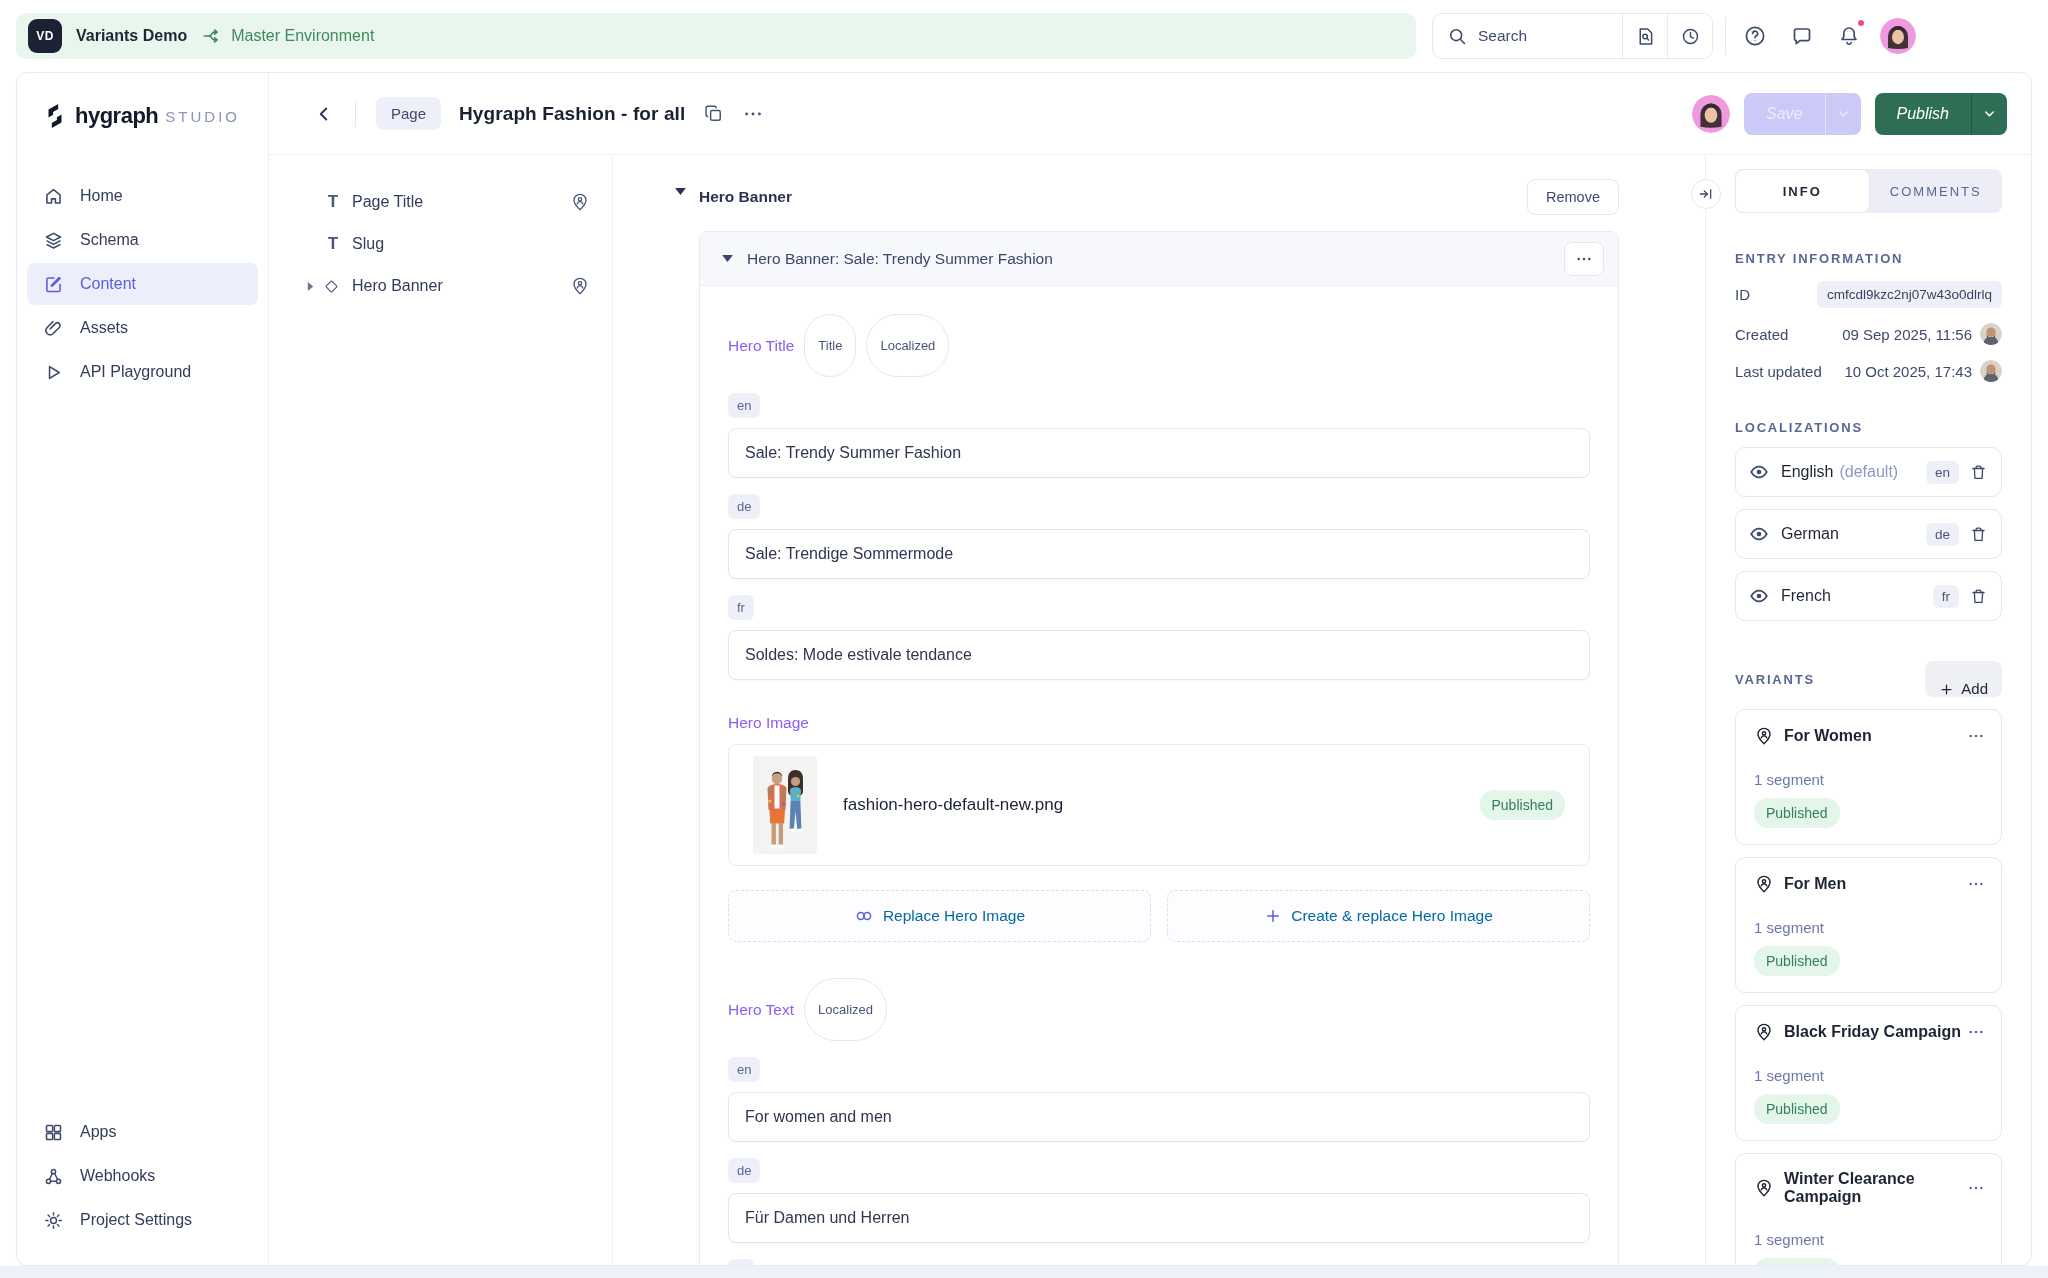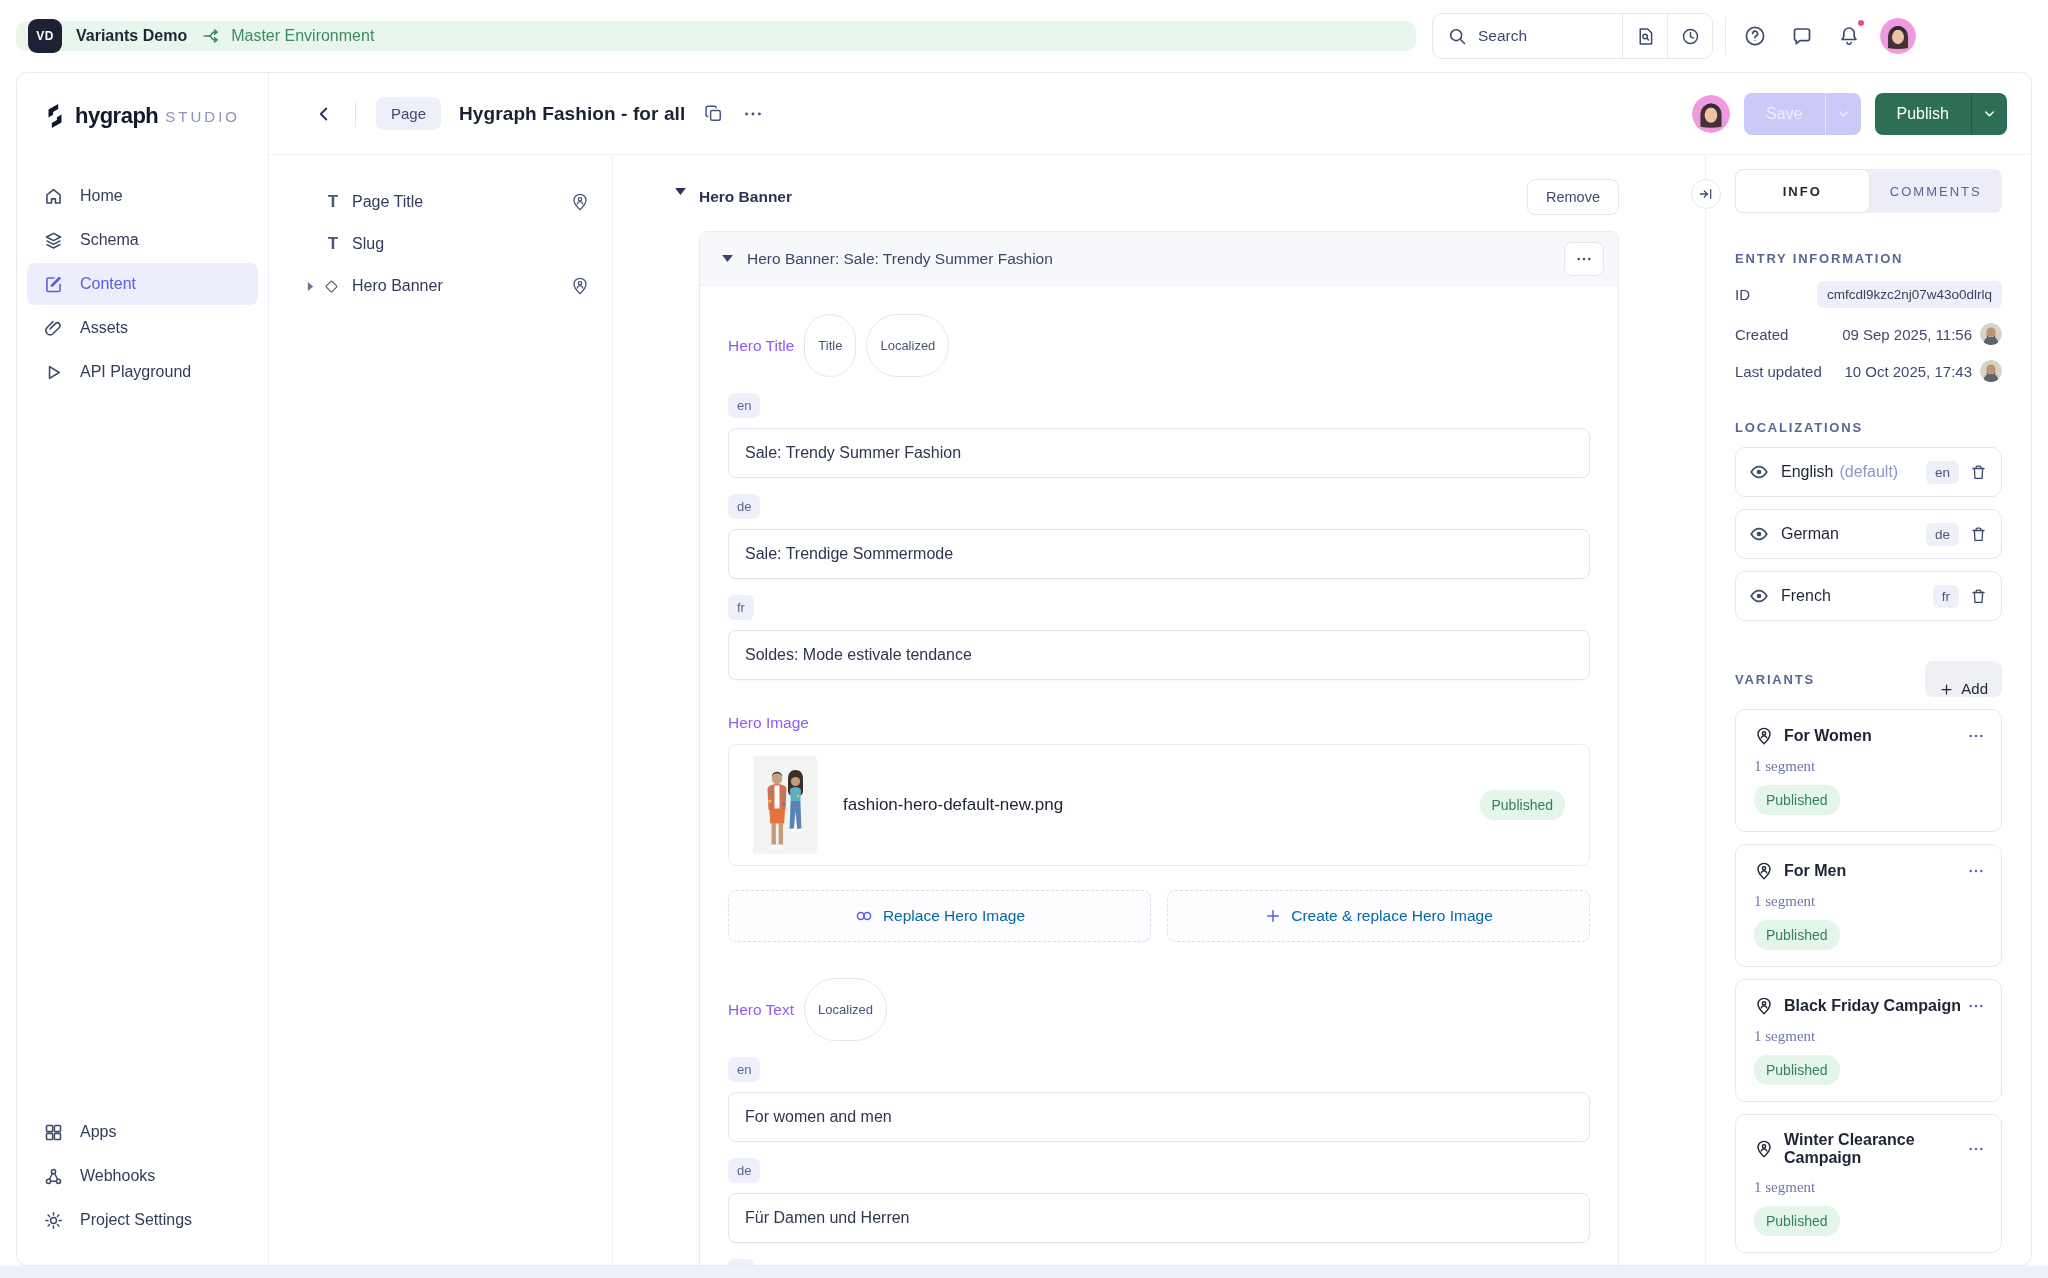--- a/index.html
+++ b/index.html
@@ -2,21 +2,21 @@
 <html><head>
 <meta charset="utf-8">
 <style>
   * { margin:0; padding:0; box-sizing:border-box; }
   html,body { width:2048px; height:1278px; }
   body { position:relative; background:#ffffff; font-family:"Liberation Sans",sans-serif; color:#1e2535; overflow:hidden; }
   svg { display:block; }
 
   
   .topbar { position:absolute; top:0; left:0; width:2048px; height:72px; display:flex; align-items:center; padding:0 16px; }
-  .env-banner { width:1400px; height:30px; background:#e9f6ee; border-radius:10px; display:flex; align-items:center; padding:0 12px; cursor:pointer; }
+  .env-banner { width:1400px; height:46px; background:#e9f6ee; border-radius:10px; display:flex; align-items:center; padding:0 12px; cursor:pointer; }
   .vd-badge { width:34px; height:34px; background:#1c2233; border-radius:9px; color:#fff; font-size:12px; font-weight:700; display:flex; align-items:center; justify-content:center; letter-spacing:.5px; }
   .env-project { margin-left:14px; font-size:16px; font-weight:700; color:#1e2535; }
   .env-branch { margin-left:14px; }
   .env-name { margin-left:8px; font-size:16px; font-weight:500; color:#3d8a5f; }
   .search-box { margin-left:16px; width:281px; height:46px; border:1px solid #e3e6ef; border-radius:10px; display:flex; align-items:center; background:#fff; overflow:hidden; }
   .search-box .ph { margin-left:10px; font-size:15.5px; color:#3f4a6b; flex:1; }
   .search-box .mag { margin-left:14px; }
   .sb-div { width:1px; height:100%; background:#e8eaf2; }
   .sb-btn { width:44px; height:100%; display:flex; align-items:center; justify-content:center; cursor:pointer; background:#fff; border:none; }
   .top-div { width:1px; height:38px; background:#e8eaf2; margin-left:12px; }
@@ -43,21 +43,21 @@
   
   .main { flex:1; display:flex; flex-direction:column; min-width:0; }
   .main-header { height:82px; flex:none; border-bottom:1px solid #eef0f6; display:flex; align-items:center; padding:0 24px 0 44px; }
   .back-btn { background:none; border:none; cursor:pointer; display:flex; }
   .hdr-div { width:1px; height:26px; background:#e5e7f0; margin:0 20px; }
   .type-badge { background:#eef0f9; border-radius:8px; padding:8px 15px; font-size:15px; color:#3f4a6b; }
   .page-title { margin-left:18px; font-size:19px; font-weight:700; color:#1a2134; letter-spacing:.1px; }
   .hdr-ic { background:none; border:none; cursor:pointer; margin-left:18px; display:flex; }
   .hdr-right { margin-left:auto; display:flex; align-items:center; }
   .hdr-avatar { width:38px; height:38px; border-radius:50%; overflow:hidden; cursor:pointer; }
-  .split-btn { display:flex; height:42px; border-radius:8px; overflow:hidden; margin-left:14px; cursor:pointer; }
+  .split-btn { display:flex; height:42px; border-radius:8px; overflow:hidden; margin-left:14px; cursor:pointer;font-style:italic; }
   .split-btn .main-part { display:flex; align-items:center; padding:0 22px; font-size:16px; font-weight:500; }
   .split-btn .chev-part { width:36px; display:flex; align-items:center; justify-content:center; }
   .save-btn { background:#cbc9f7; }
   .save-btn .main-part { color:#eeedfd; }
   .save-btn .chev-part { border-left:1px solid rgba(255,255,255,.5); }
   .publish-btn { background:#2d6e54; }
   .publish-btn .main-part { color:#fff; }
   .publish-btn .chev-part { border-left:1px solid rgba(0,0,0,.22); }
 
   .main-body { flex:1; display:flex; min-height:0; }
@@ -112,21 +112,21 @@
   .loc-name { margin-left:12px; font-size:16px; font-weight:500; color:#1e2535; }
   .loc-suffix { margin-left:6px; font-size:16px; color:#8f97c4; }
   .loc-chip { margin-left:auto; background:#eef0f9; border-radius:6px; padding:4px 9px; font-size:13.5px; color:#4a5578; }
   .loc-trash { margin-left:10px; background:none; border:none; cursor:pointer; display:flex; }
   .variants-head { display:flex; align-items:center; margin-top:40px; }
   .add-btn { margin-left:auto; height:36px; background:#eff0f4; border:none; border-radius:8px; padding:0 14px; display:flex; align-items:flex-end; gap:7px; font-size:15px; color:#1e2535; cursor:pointer; font-family:inherit; }
   .variant-card { margin-top:12px; border:1px solid #e5e7f2; border-radius:10px; padding:16px 16px 16px 18px; cursor:pointer; }
   .variant-head { display:flex; align-items:center; }
   .variant-name { margin-left:10px; font-size:16px; font-weight:600; color:#1d2433; }
   .variant-dots { margin-left:auto; background:none; border:none; cursor:pointer; display:flex; }
-  .variant-seg { margin-top:12px; font-size:15px; color:#6e77a8;font-family:Liberation Serif, serif; }
+  .variant-seg { margin-top:25px; font-size:15px; color:#6e77a8; }
   .variant-status { margin-top:10px; display:inline-block; }
 </style>
 </head>
 <body>
 
 <div class="topbar">
   <div class="env-banner">
     <div class="vd-badge">VD</div>
     <span class="env-project">Variants Demo</span>
     <span class="env-branch">

